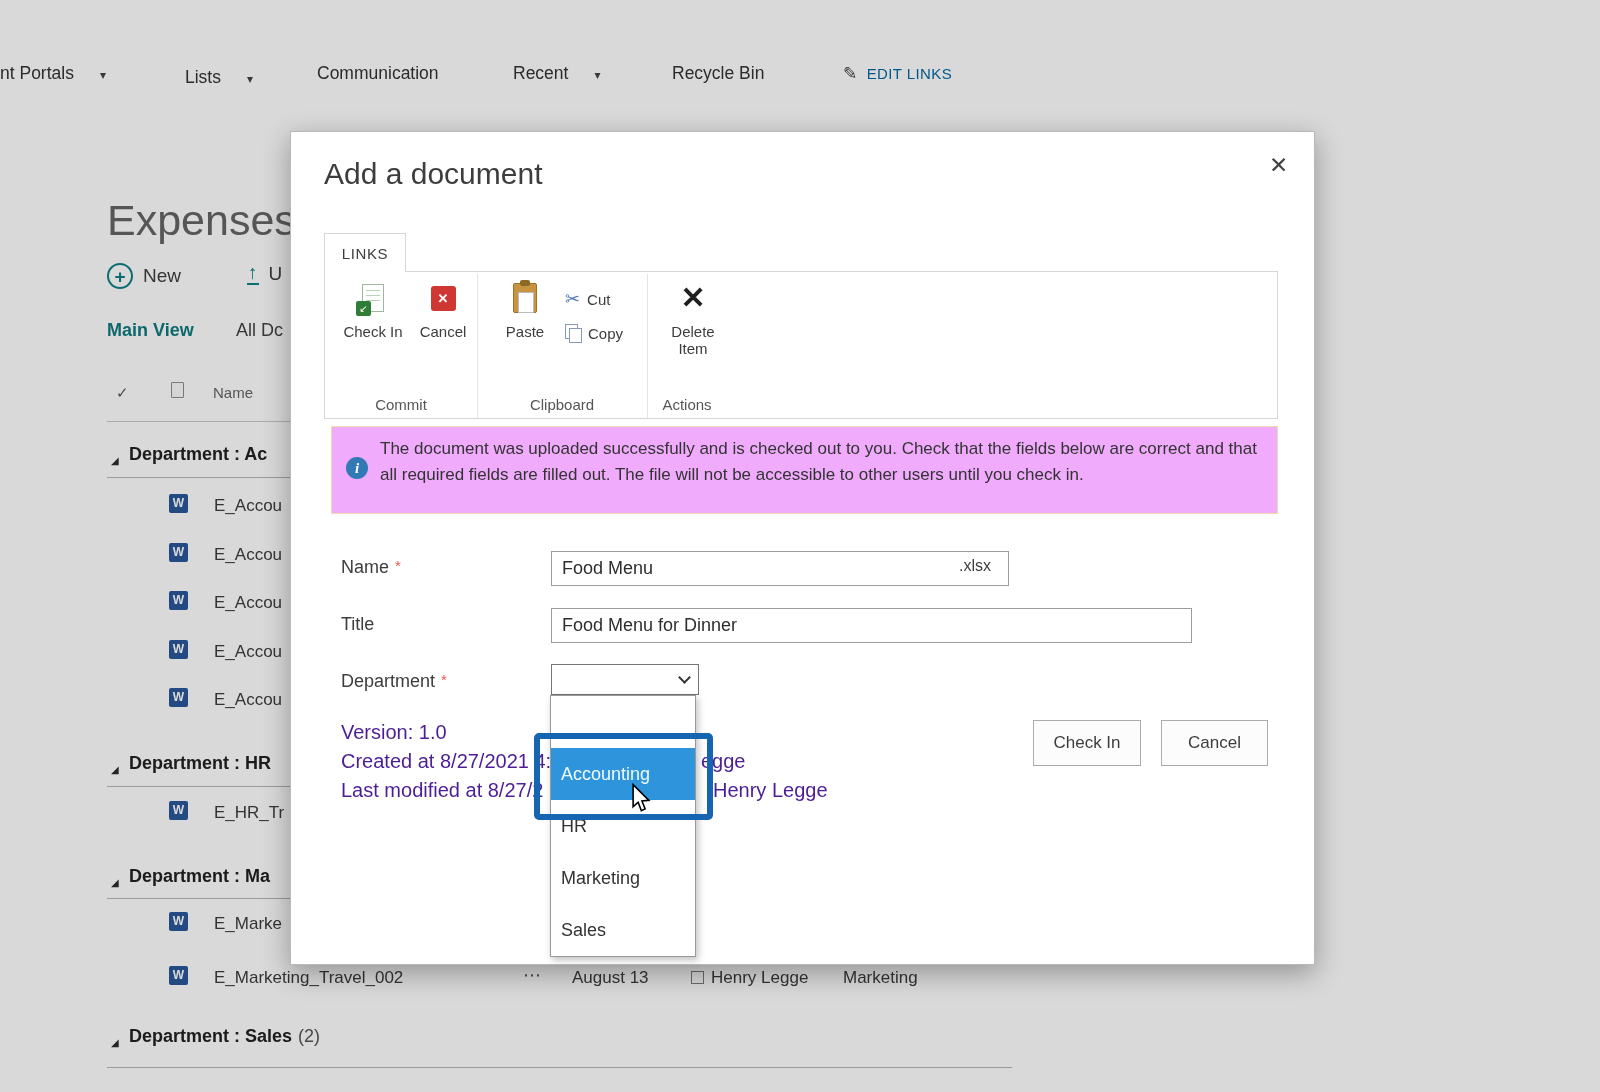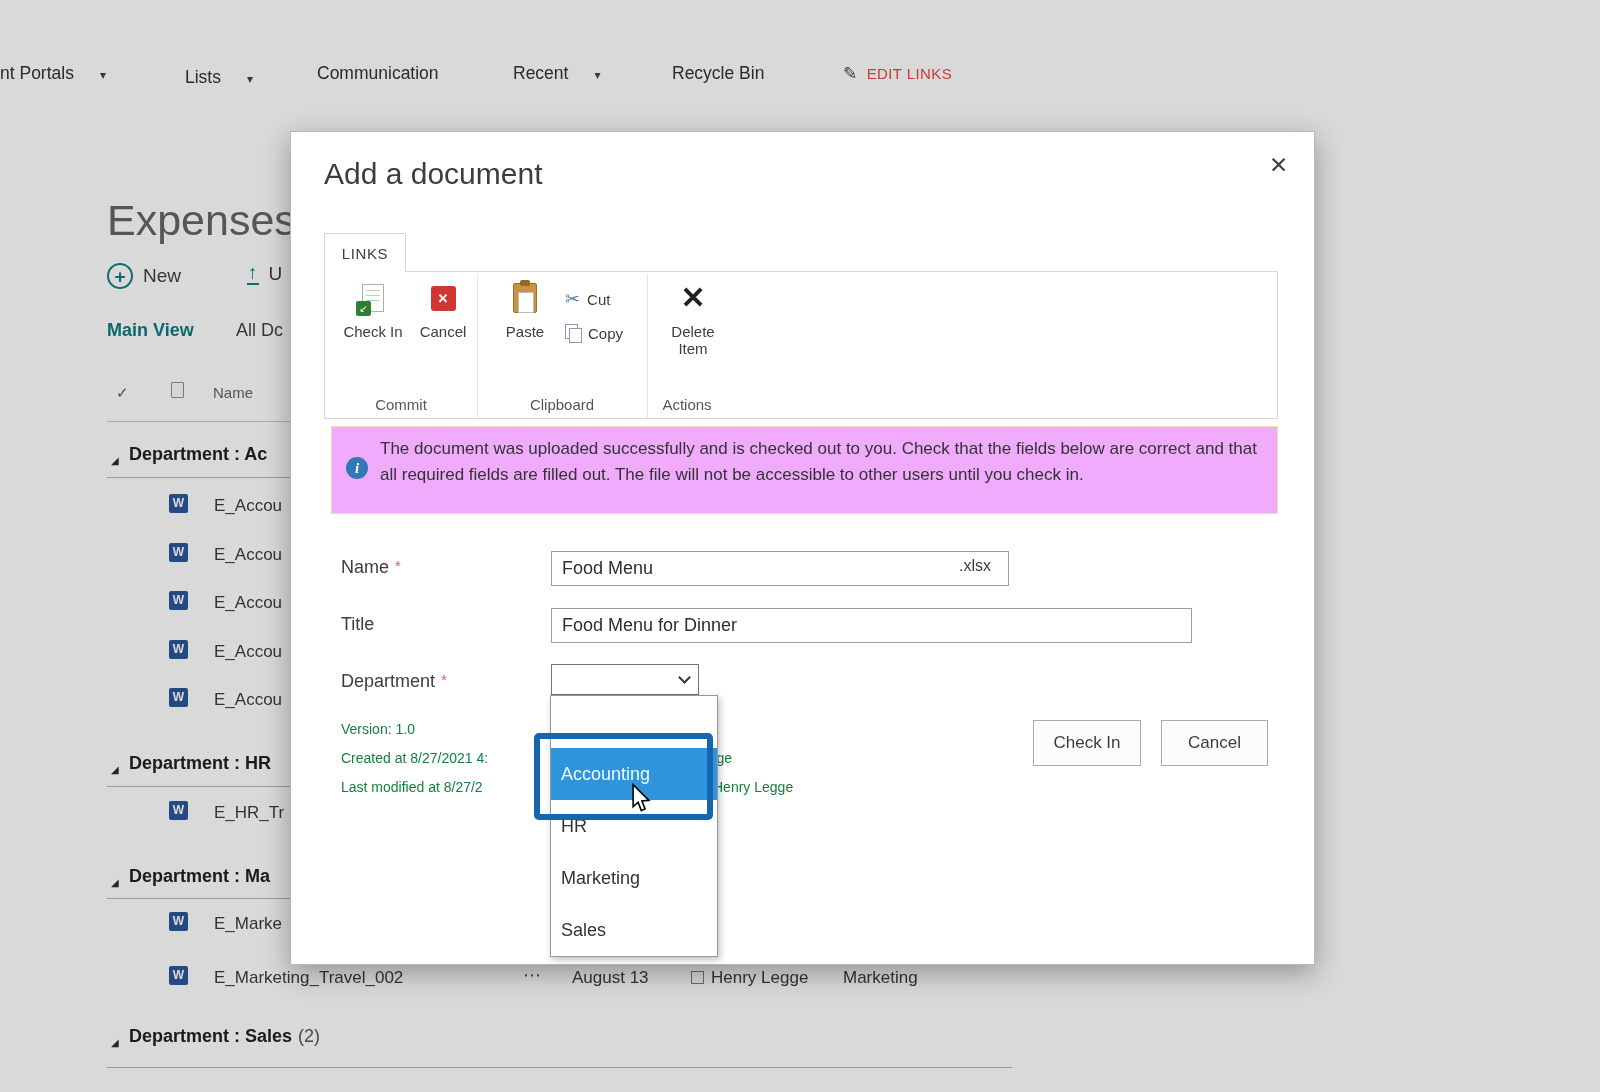--- a/index.html
+++ b/index.html
@@ -23,21 +23,21 @@
   .g-x::before{content:"✕";}
   .g-scissors::before{content:"✂"; font-size:18px; color:#4a77b0;}
   .g-info::before{content:"i";}
   .g-w::before{content:"W";}
   .g-dots::before{content:"⋯"; font-size:18px; color:#555; letter-spacing:1px;}
   .g-arrow-in::before{content:"↙";}
 
   
   #backdrop { position:absolute; inset:0; background:#fff; }
   .nav-item { position:absolute; top:58px; height:30px; display:flex; align-items:center; gap:26px; font-size:17.5px; color:#333; cursor:pointer; }
-  .editlinks { position:absolute; top:58px; height:30px; display:flex; align-items:center; gap:9px; font-size:15px; color:#ef4444; letter-spacing:.4px; cursor:pointer;}
+  .editlinks { position:absolute; top:58px; height:30px; display:flex; align-items:center; gap:9px; font-size:15px; color:#0369a1; letter-spacing:.4px; cursor:pointer;}
 
   .page-title { position:absolute; left:107px; top:196px; font-size:43px; color:#666; font-weight:400; }
   .tool-new { position:absolute; left:107px; top:263px; display:flex; align-items:center; gap:10px; font-size:19px; color:#3f3f3f; cursor:pointer;}
   .plus-circle { width:26px; height:26px; border-radius:50%; border:2px solid #0e8187; color:#0e8187; font-size:19px; font-weight:bold; display:flex; align-items:center; justify-content:center; line-height:1;}
   .tool-upload { position:absolute; left:247px; top:263px; display:flex; align-items:center; gap:10px; font-size:19px; color:#3f3f3f; cursor:pointer;}
   .up-arrow { color:#0e8187; font-weight:bold; font-size:19px; border-bottom:2px solid #0e8187; padding:0 1px 0 1px; line-height:1.05;}
   .view-main { position:absolute; left:107px; top:320px; font-size:18px; font-weight:bold; color:#0f7b80; cursor:pointer;}
   .view-all { position:absolute; left:236px; top:320px; font-size:18px; color:#444; cursor:pointer;}
 
   .hdr-check { position:absolute; left:116px; top:384px; }
@@ -87,26 +87,26 @@
   .notice-icon { position:absolute; left:14px; top:30px; width:22px; height:22px; border-radius:50%; background:#3079b5; color:#fff; font-family:"Liberation Serif", serif; font-style:italic; font-weight:bold; font-size:15px; text-align:center; line-height:22px;}
   .notice-text { margin:9px 14px 0 48px; font-size:17px; color:#333; line-height:1.5; }
 
   .fld-label { position:absolute; font-size:18px; color:#3d3d3d; }
   .req { color:#e05c4f; font-size:15px; margin-left:6px; vertical-align:top; }
   .fld-input { position:absolute; height:35px; border:1px solid #9c9c9c; font-family:"Liberation Sans", sans-serif; font-size:18px; color:#2e2e2e; padding:0 10px; background:#fff;}
   .fld-ext { position:absolute; font-size:16px; color:#3d3d3d; }
 
   .dd-select { position:absolute; left:260px; top:532px; width:148px; height:31px; border:1px solid #757575; background:#fff; display:flex; align-items:center; justify-content:space-between; padding:0 9px; cursor:pointer;}
   .dd-chev { width:9px; height:9px; border-right:2px solid #333; border-bottom:2px solid #333; transform:rotate(45deg); margin-top:-5px;}
-  .dd-list { position:absolute; left:259px; top:563px; width:168px; background:#a21caf; border:1px solid #999; box-shadow:2px 3px 7px rgba(0,0,0,0.25); z-index:20;}
+  .dd-list { position:absolute; left:259px; top:563px; width:146px; background:#a21caf; border:1px solid #999; box-shadow:2px 3px 7px rgba(0,0,0,0.25); z-index:20;}
   .dd-opt { height:52px; display:flex; align-items:center; padding-left:10px; font-size:18px; color:#333; cursor:pointer; background:#fff;}
   .dd-opt.hl { background:#2e95dc; color:#eefaff; }
   .annotate-box { position:absolute; left:243px; top:601px; width:179px; height:87px; border:6px solid #1565b0; border-radius:5px; z-index:21; pointer-events:none;}
 
-  .meta-text { position:absolute; font-size:14px; color:#15803d; }
+  .meta-text { position:absolute; font-size:20px; color:#4c1d95; }
   .dlg-btn { position:absolute; top:588px; height:46px; background:#fcfcfc; border:1px solid #ababab; display:flex; align-items:center; justify-content:center; font-size:17px; color:#3d3d3d; cursor:pointer;}
 
   .cursor { position:absolute; left:340px; top:651px; z-index:22; pointer-events:none;}
 </style>
 </head>
 <body>
 
 <div id="backdrop">
 
   <div class="nav-item" style="left:0;">

